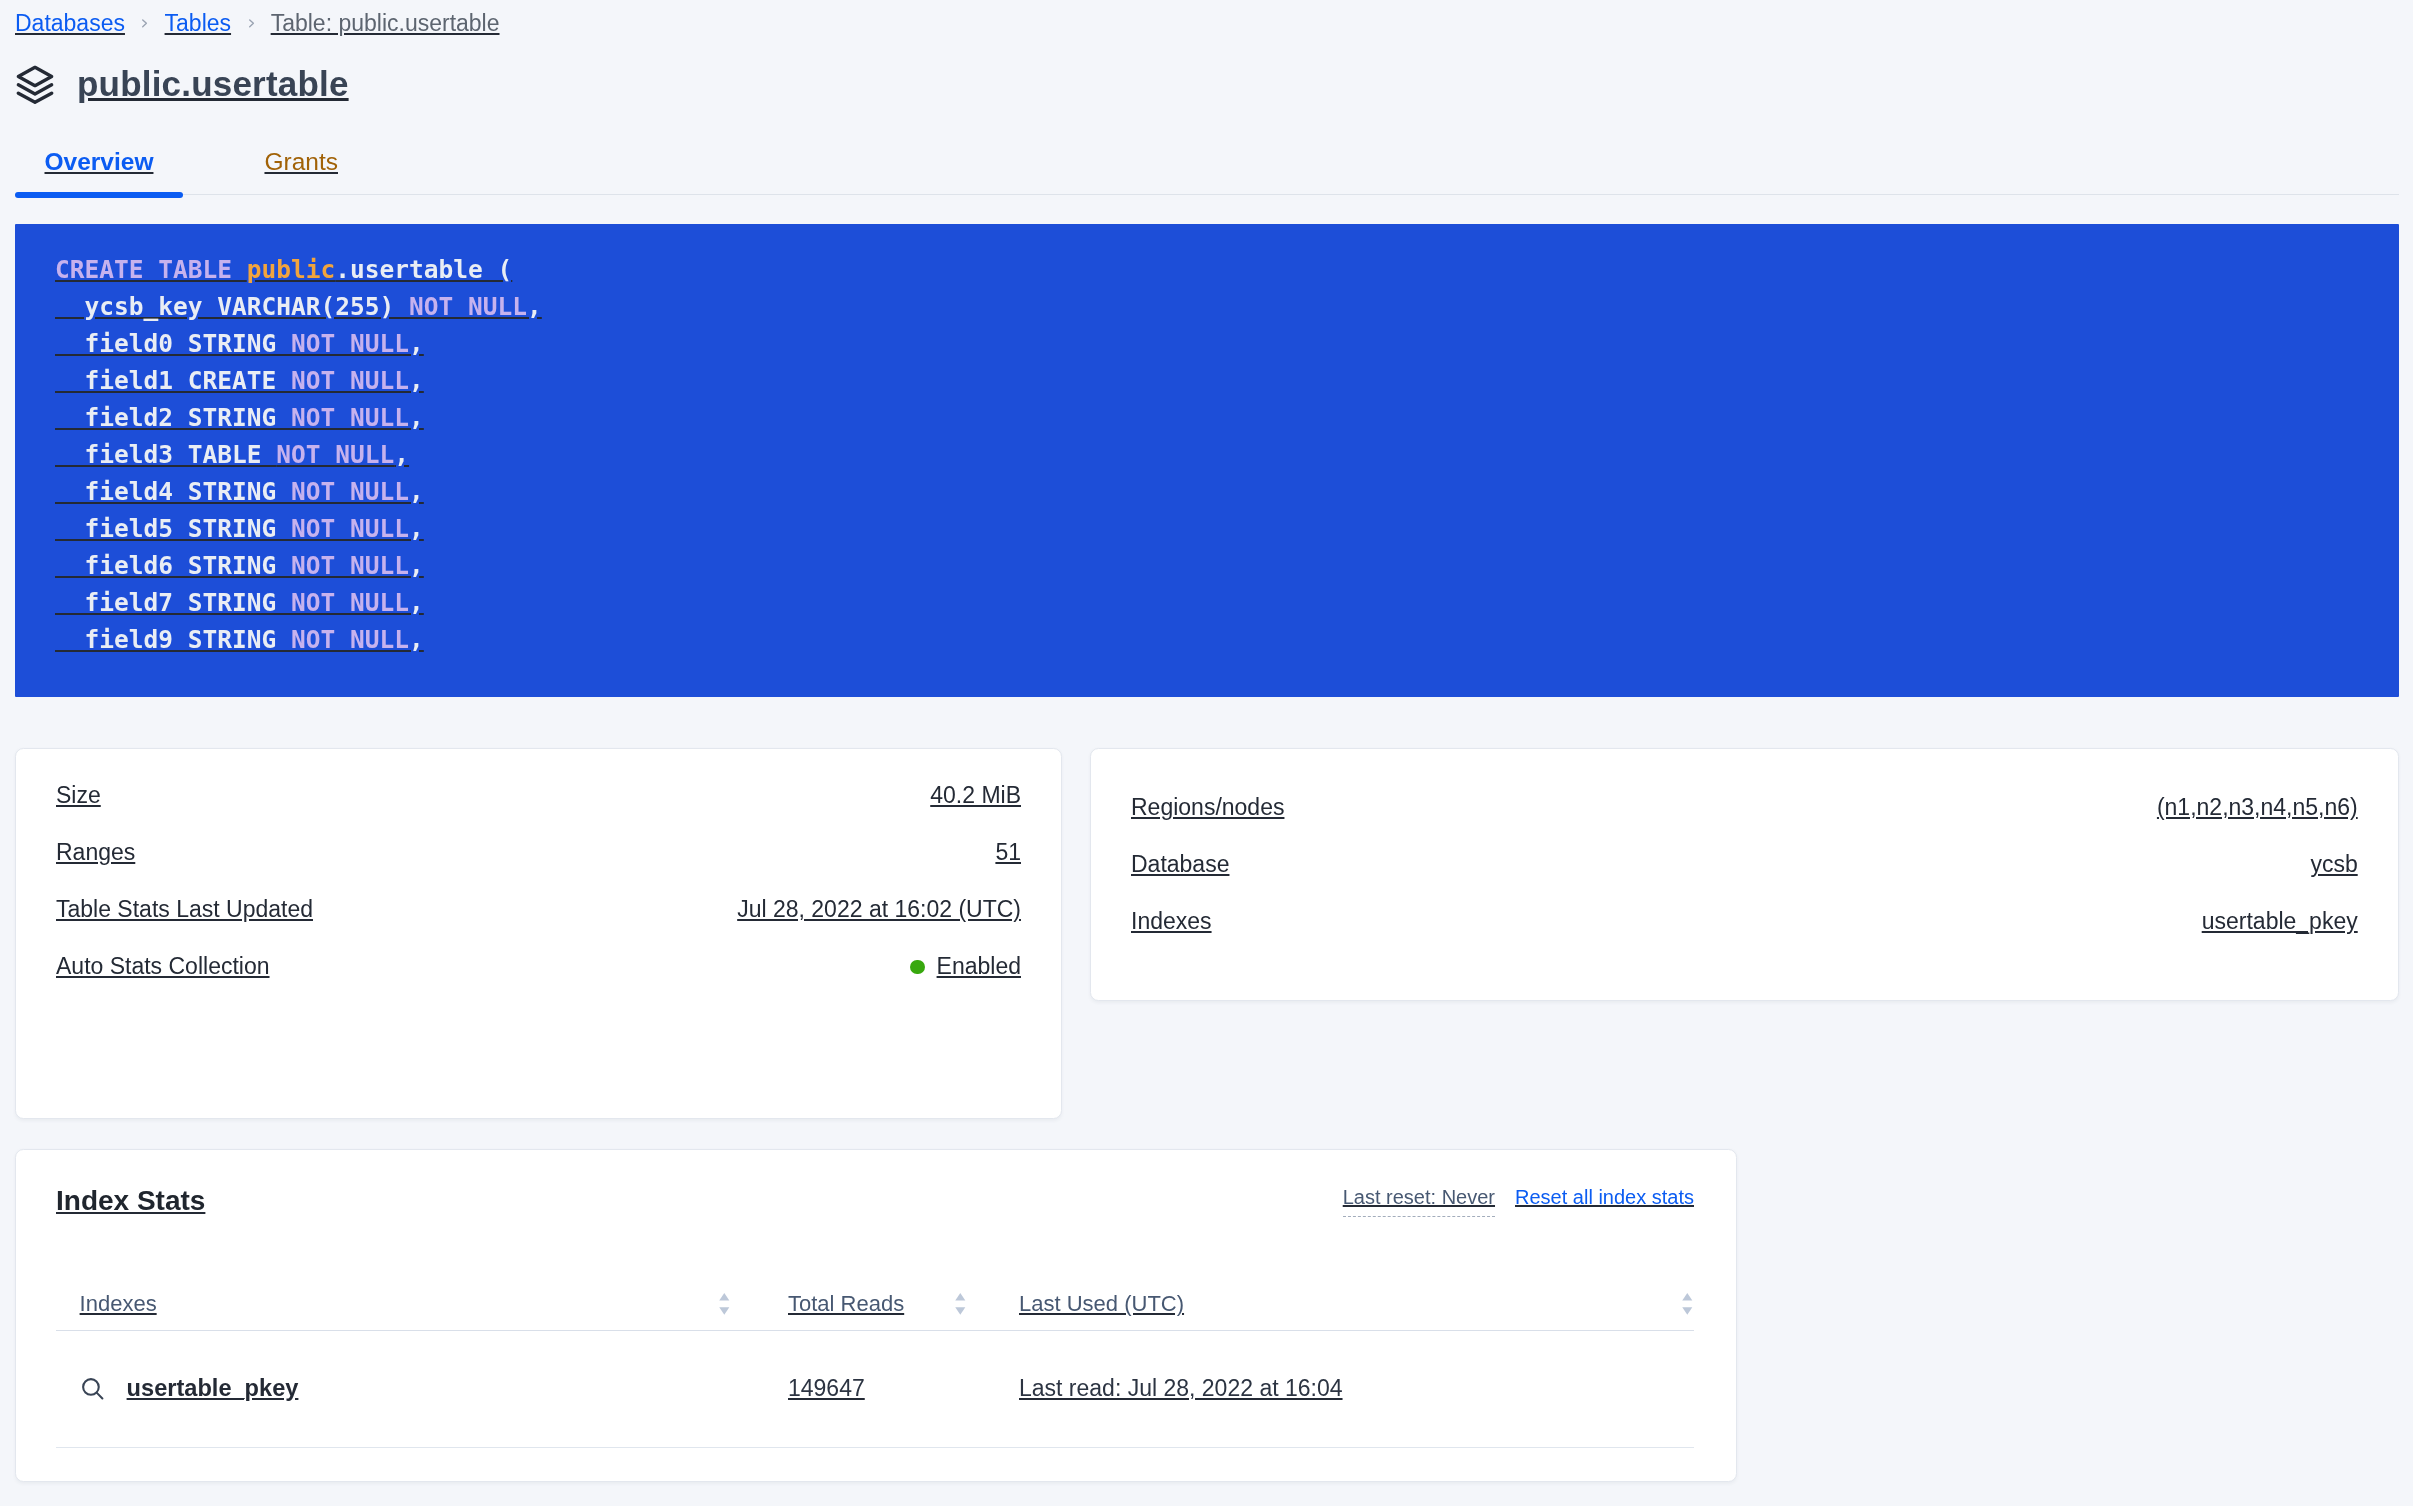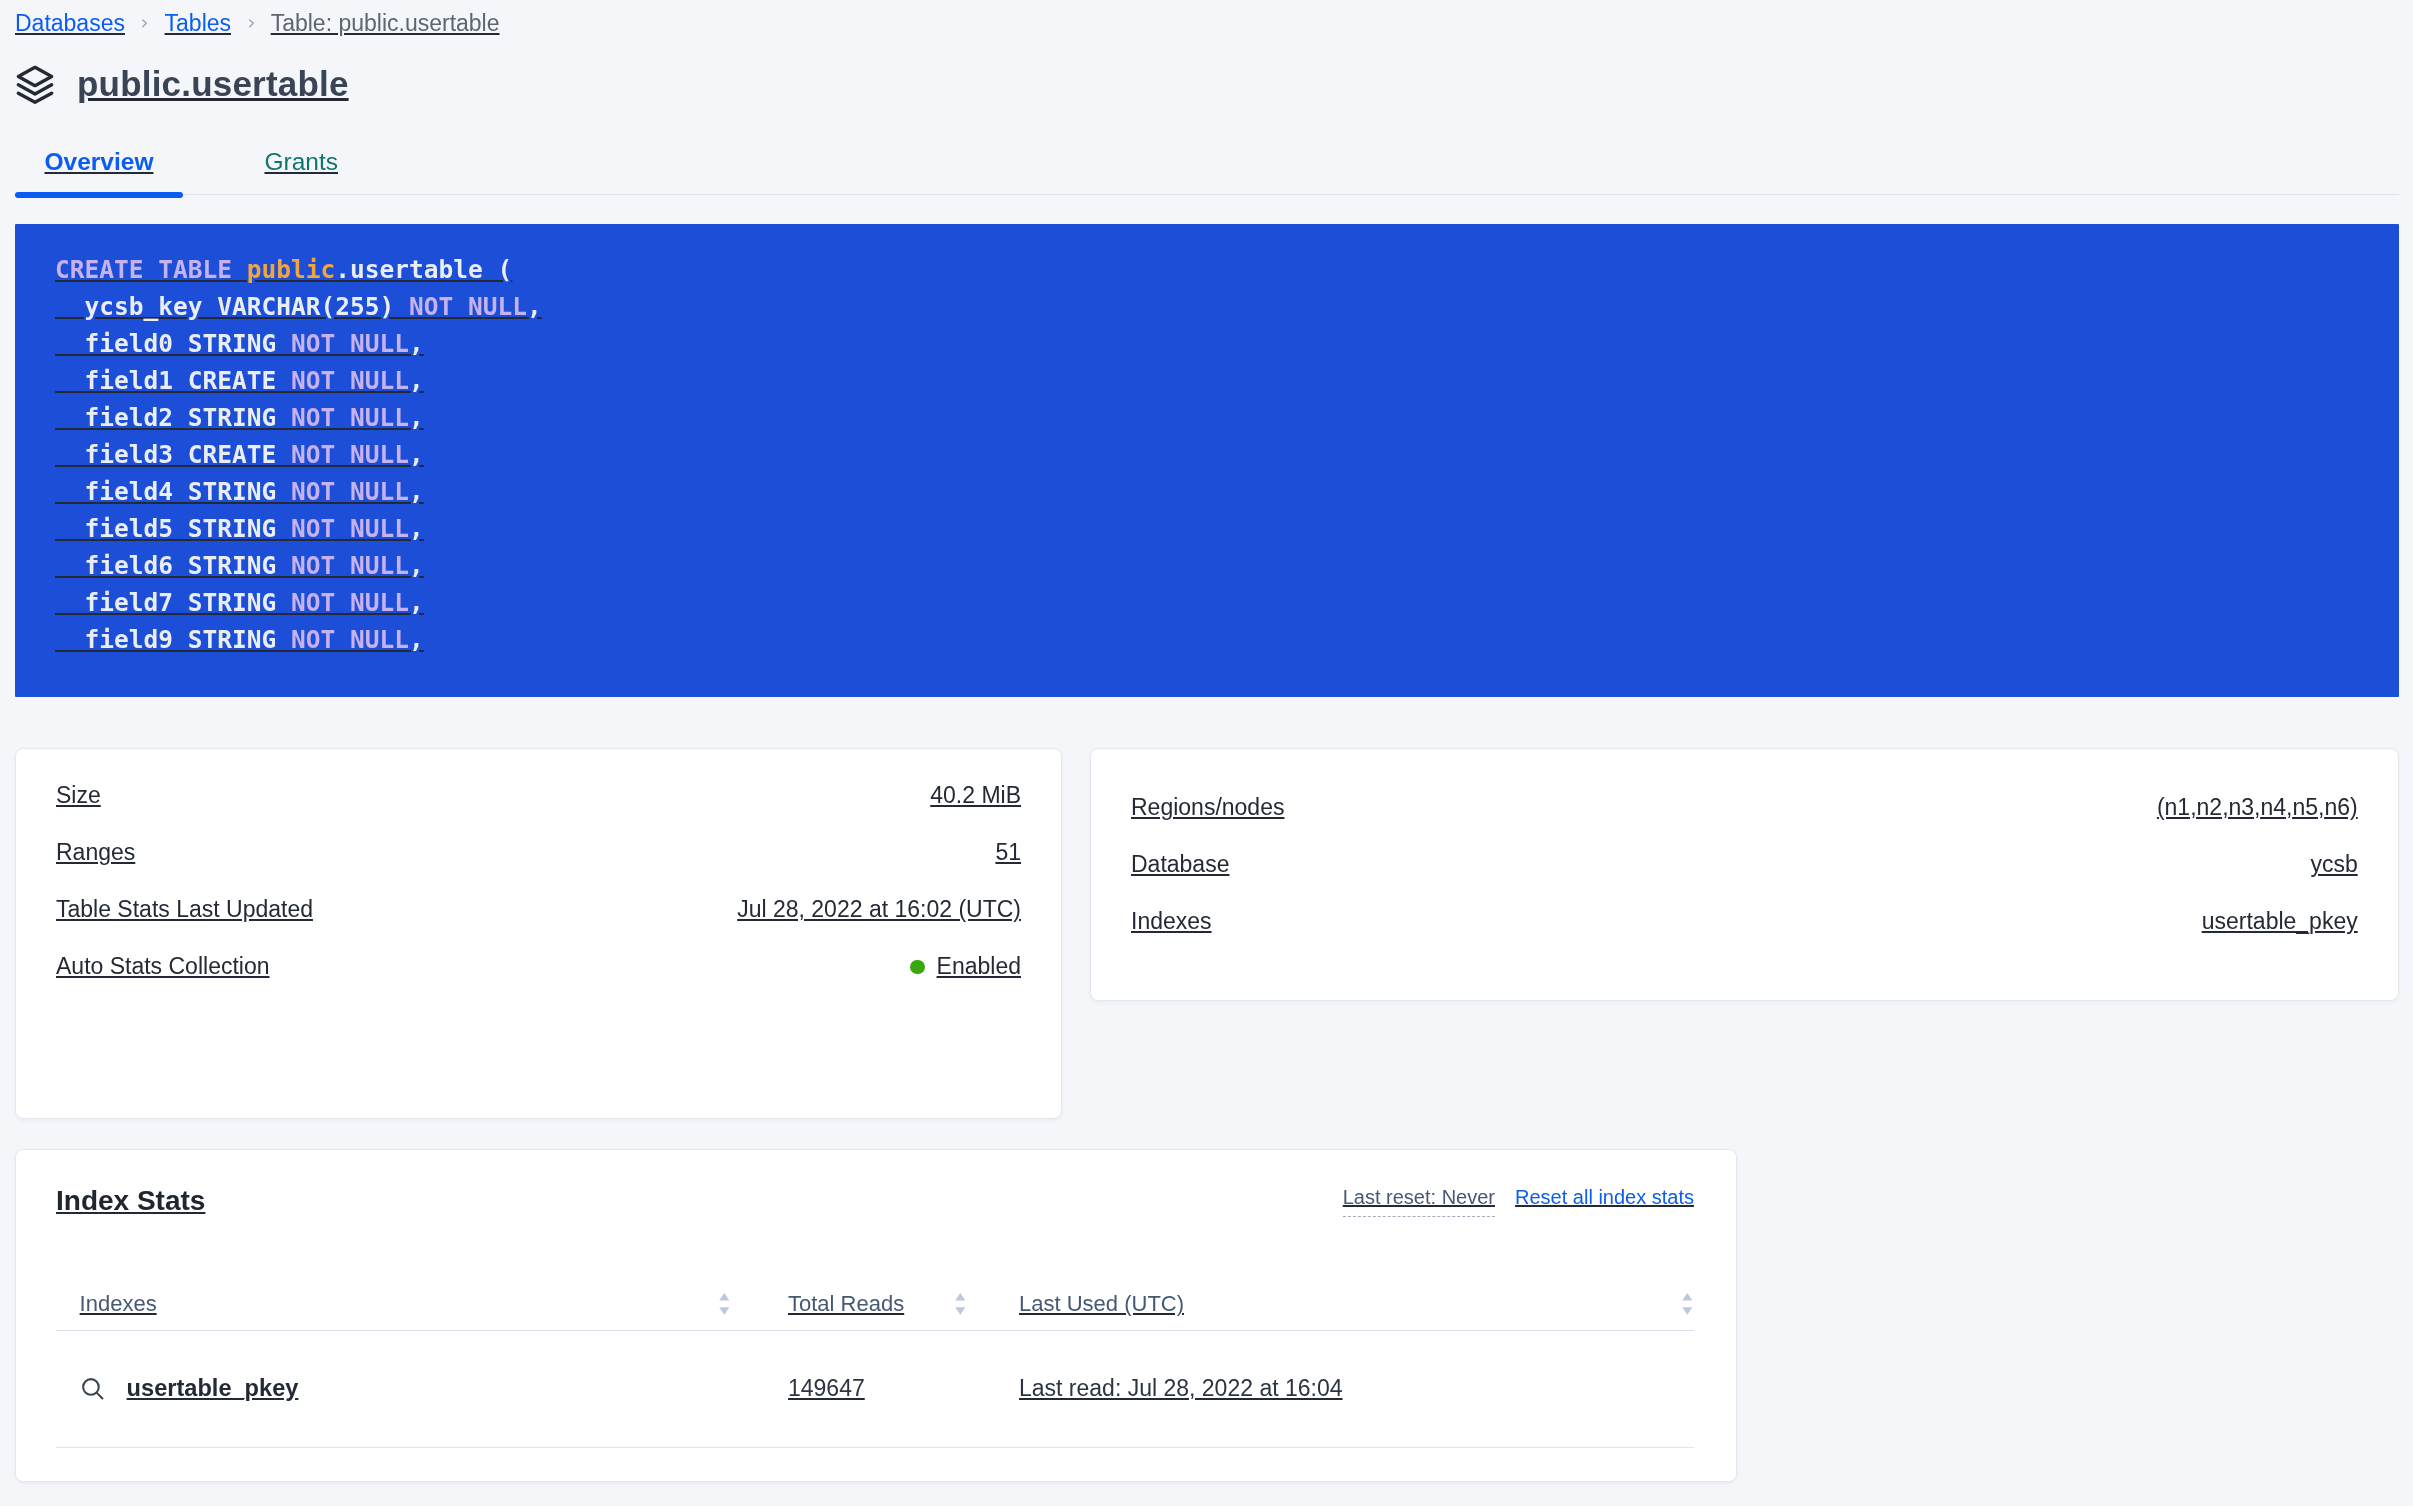--- a/index.html
+++ b/index.html
@@ -17,21 +17,21 @@
   .crumb-link { color:#0b5cf2; text-decoration:none; cursor:pointer; }
   .crumb-sep { display:flex; align-items:center; }
   .crumb-current { color:#5d6570; }
 
   
   .title-row { display:flex; align-items:center; gap:22px; margin-top:27px; }
   .title-row h1 { font-size:35px; font-weight:600; color:#394455; letter-spacing:0.2px; }
 
   
   .tabbar { display:flex; gap:52px; margin-top:37px; border-bottom:1.7px solid #dee3ea; }
-  .tab { position:relative; padding:6.7px 29.5px 18.6px; font-size:24.5px; font-weight:500; color:#0f766e; cursor:pointer; }
+  .tab { position:relative; padding:6.7px 29.5px 18.6px; font-size:24.5px; font-weight:500; color:#a16207; cursor:pointer; }
   .tab.active { color:#0b5cf2; font-weight:600; }
   .tab.active::after { content:""; position:absolute; left:0; right:0; bottom:-4.2px; height:6.7px; border-radius:3.4px; background:#0b5cf2; }
 
   
   .code-panel {
     margin-top:29px; height:473px; background:#1d4ed8; border-radius:1px;
     padding:27px 40px; font-family:"DejaVu Sans Mono", monospace;
     font-size:24.5px; line-height:37px; font-weight:700; overflow:hidden;
   }
   .code-line { white-space:pre; }
@@ -104,21 +104,21 @@
     <div class="tab active">Overview</div>
     <div class="tab">Grants</div>
   </div>
 
   <div class="code-panel" id="sql-code">
       <div class="code-line"><span class="tok-kw">CREATE TABLE </span><span class="tok-sch">public</span><span class="tok-pl">.usertable (</span></div>
       <div class="code-line"><span class="tok-pl">  ycsb_key VARCHAR(255) </span><span class="tok-kw">NOT NULL</span><span class="tok-pl">,</span></div>
       <div class="code-line"><span class="tok-pl">  field0 STRING </span><span class="tok-kw">NOT NULL</span><span class="tok-pl">,</span></div>
       <div class="code-line"><span class="tok-pl">  field1 CREATE </span><span class="tok-kw">NOT NULL</span><span class="tok-pl">,</span></div>
       <div class="code-line"><span class="tok-pl">  field2 STRING </span><span class="tok-kw">NOT NULL</span><span class="tok-pl">,</span></div>
-      <div class="code-line"><span class="tok-pl">  field3 CREATE </span><span class="tok-kw">NOT NULL</span><span class="tok-pl">,</span></div>
+      <div class="code-line"><span class="tok-pl">  field3 TABLE </span><span class="tok-kw">NOT NULL</span><span class="tok-pl">,</span></div>
       <div class="code-line"><span class="tok-pl">  field4 STRING </span><span class="tok-kw">NOT NULL</span><span class="tok-pl">,</span></div>
       <div class="code-line"><span class="tok-pl">  field5 STRING </span><span class="tok-kw">NOT NULL</span><span class="tok-pl">,</span></div>
       <div class="code-line"><span class="tok-pl">  field6 STRING </span><span class="tok-kw">NOT NULL</span><span class="tok-pl">,</span></div>
       <div class="code-line"><span class="tok-pl">  field7 STRING </span><span class="tok-kw">NOT NULL</span><span class="tok-pl">,</span></div>
       <div class="code-line"><span class="tok-pl">  field9 STRING </span><span class="tok-kw">NOT NULL</span><span class="tok-pl">,</span></div>
     </div>
 
   <div class="cards-row">
     <div class="card card-left" id="left-rows">
         <div class="kv-row">

